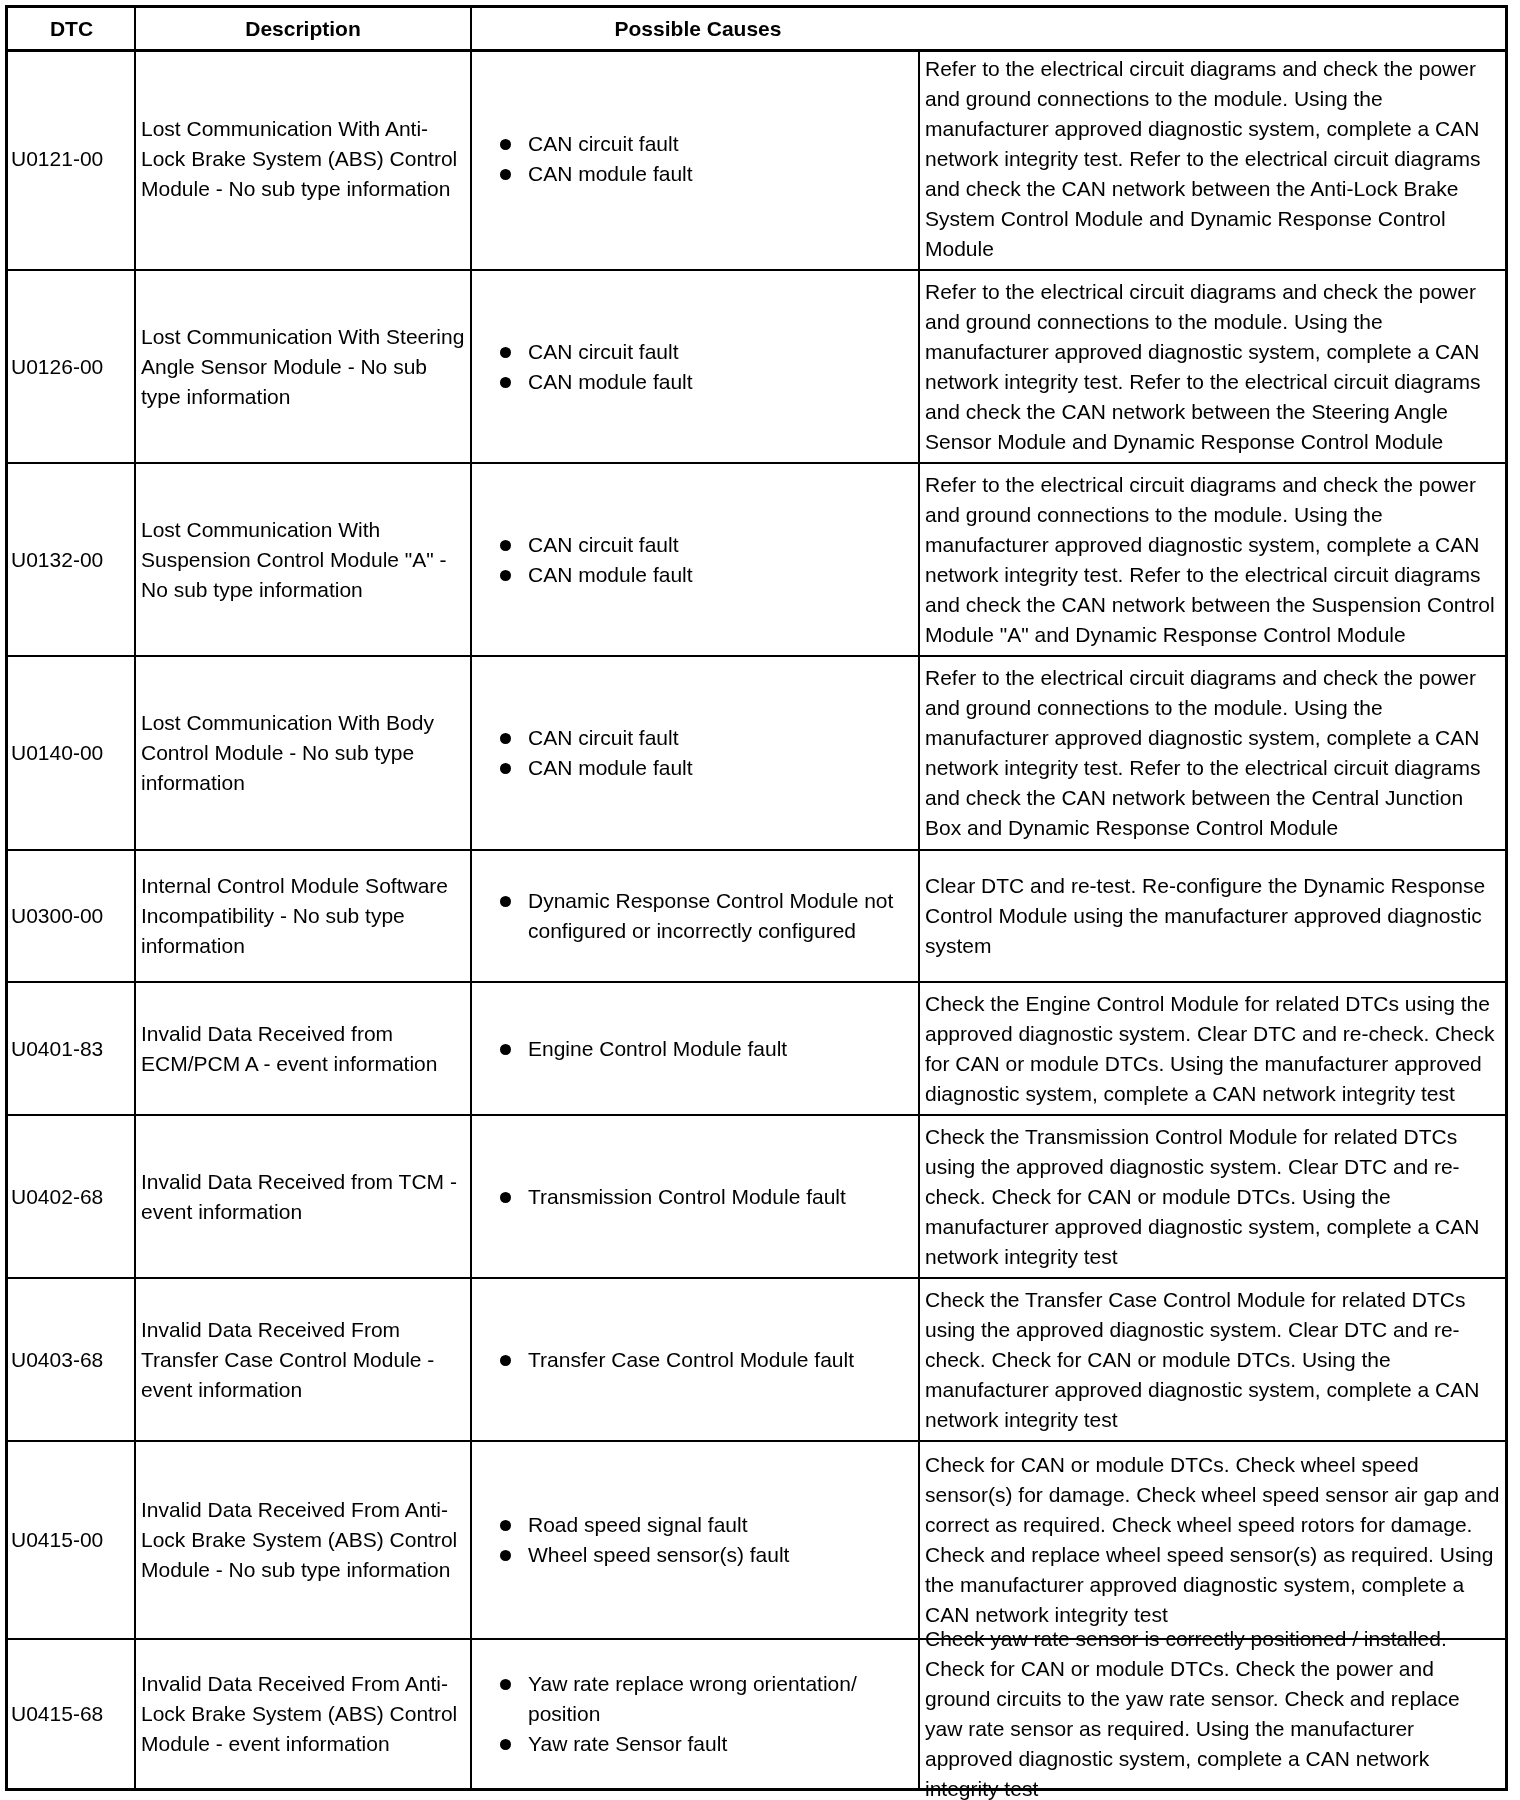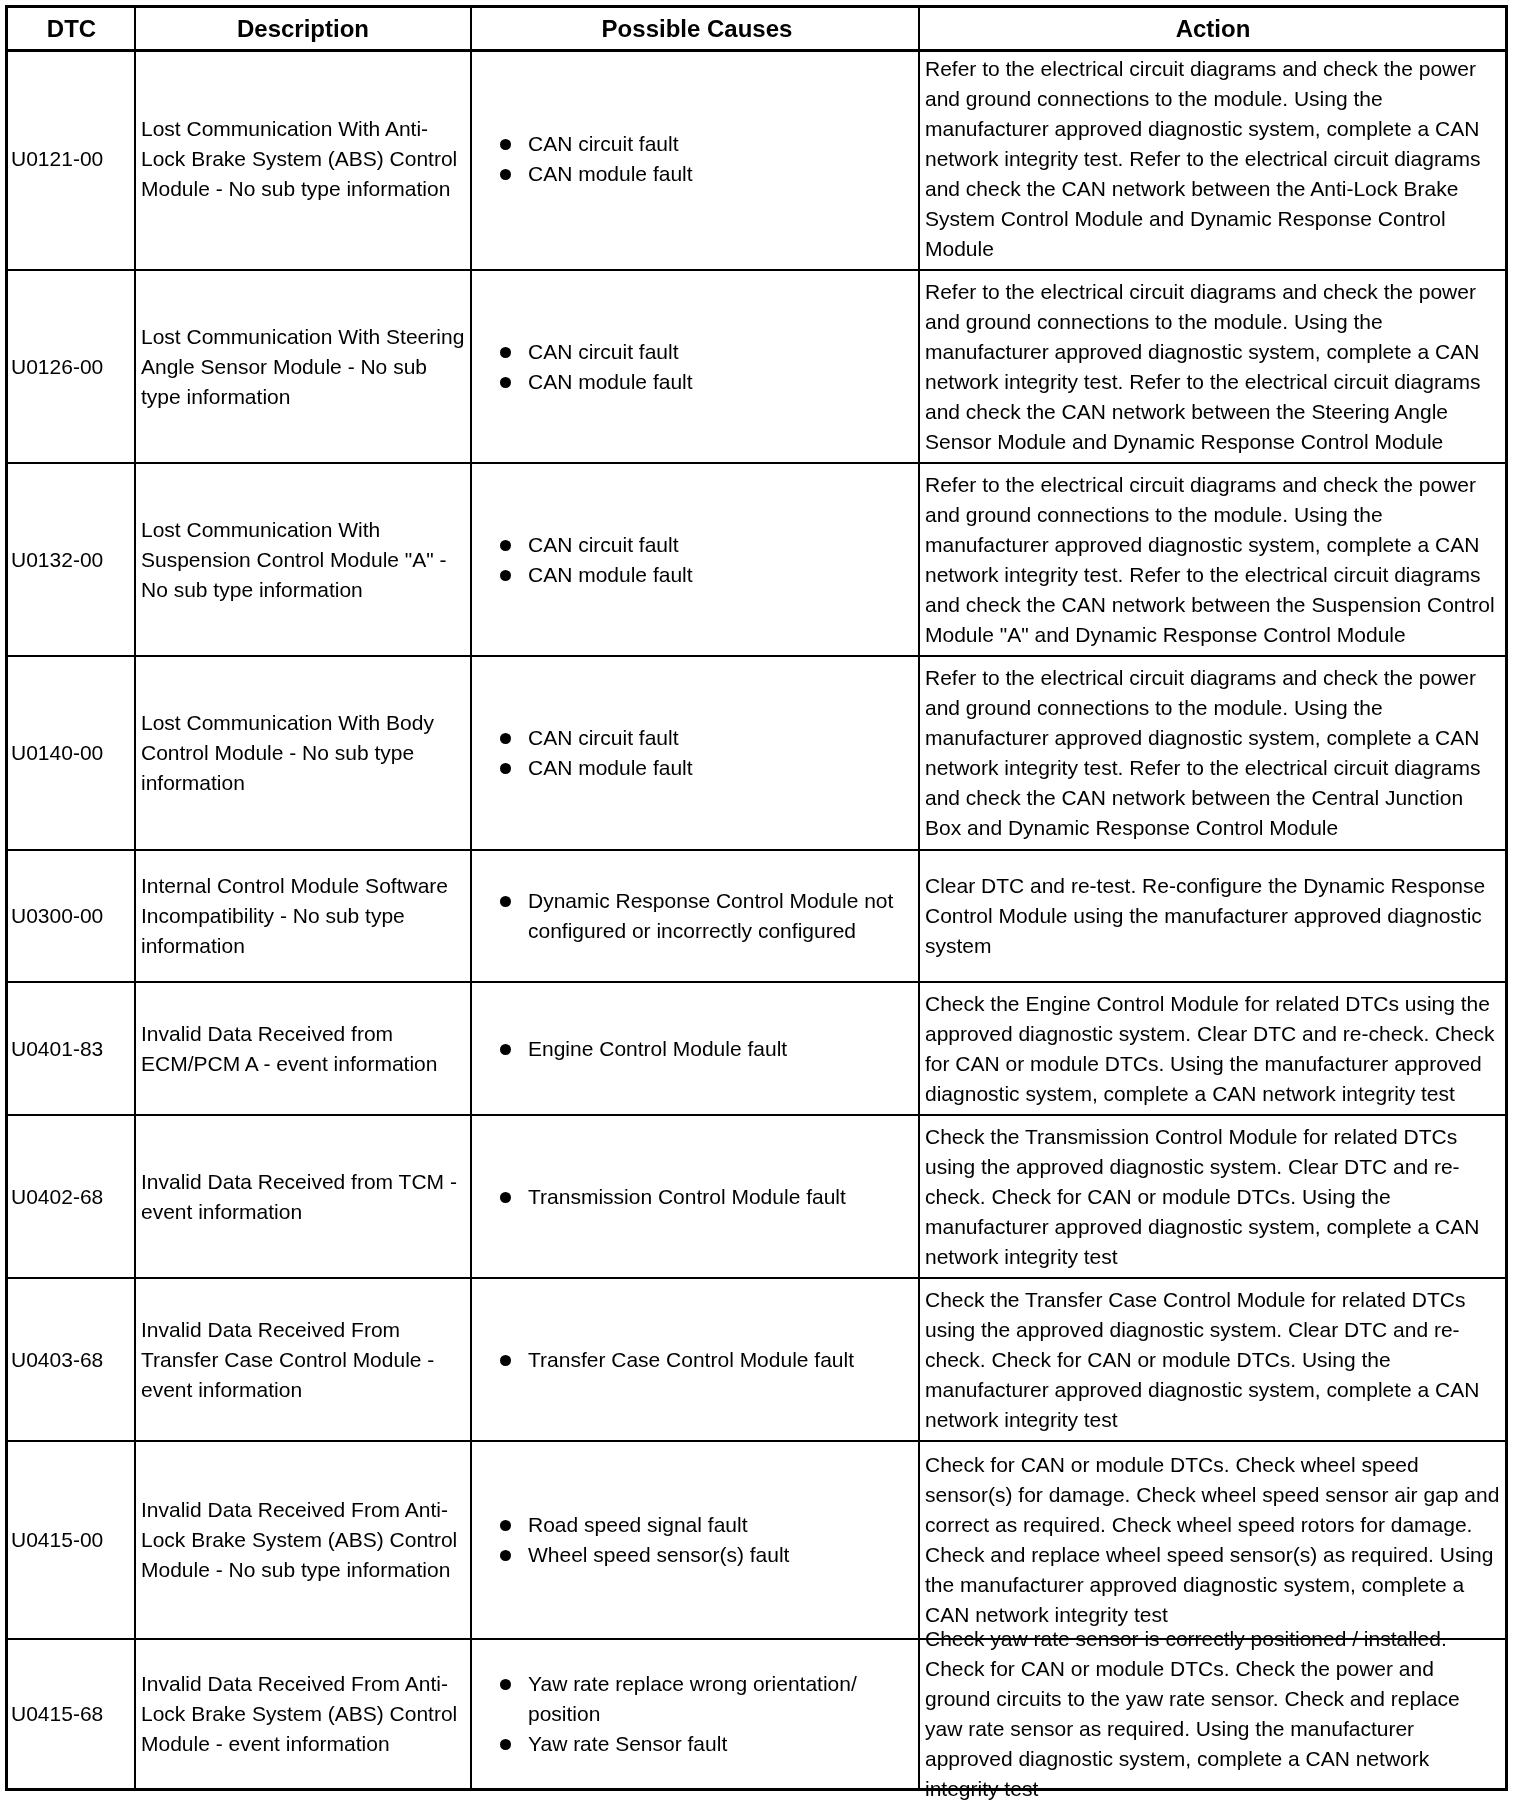--- a/index.html
+++ b/index.html
@@ -44,21 +44,21 @@
     line-height: 30px;
   }
   .cell:last-child { border-right: none; }
   .c-dtc { width: 128px; padding-left: 3px; padding-right: 2px; }
   .c-desc { width: 336px; }
   .c-causes { width: 448px; padding-left: 20px; padding-right: 0; }
   .c-action { flex: 1; padding-left: 5px; padding-right: 4px; }
   .hcell {
     justify-content: center;
     font-weight: bold;
-    font-size: 24px;
+    font-size: 21px;
   }
   .causes-list {
     list-style: none;
     margin: 4px;
     padding: 0;
   }
   .cause {
     position: relative;
     padding-left: 32px;
   }
@@ -75,21 +75,20 @@
 </style>
 </head>
 <body>
 
 <div class="table">
 
   <div class="hrow" style="top:0;height:44px;">
     <div class="cell hcell c-dtc">DTC</div>
     <div class="cell hcell c-desc">Description</div>
     <div class="cell hcell c-causes" style="padding-left:4px;">Possible Causes</div>
-    <div class="cell hcell c-action">Action</div>
   </div>
 
   <div id="rows-container">
   <div class="row" style="top: 41px; height: 222px;">
     <div class="cell c-dtc">
           <span>U0121-00</span>
         </div>
     <div class="cell c-desc">
           <span class="desc-text">Lost Communication With Anti-Lock Brake System (ABS) Control Module - No sub type information</span>
         </div>

